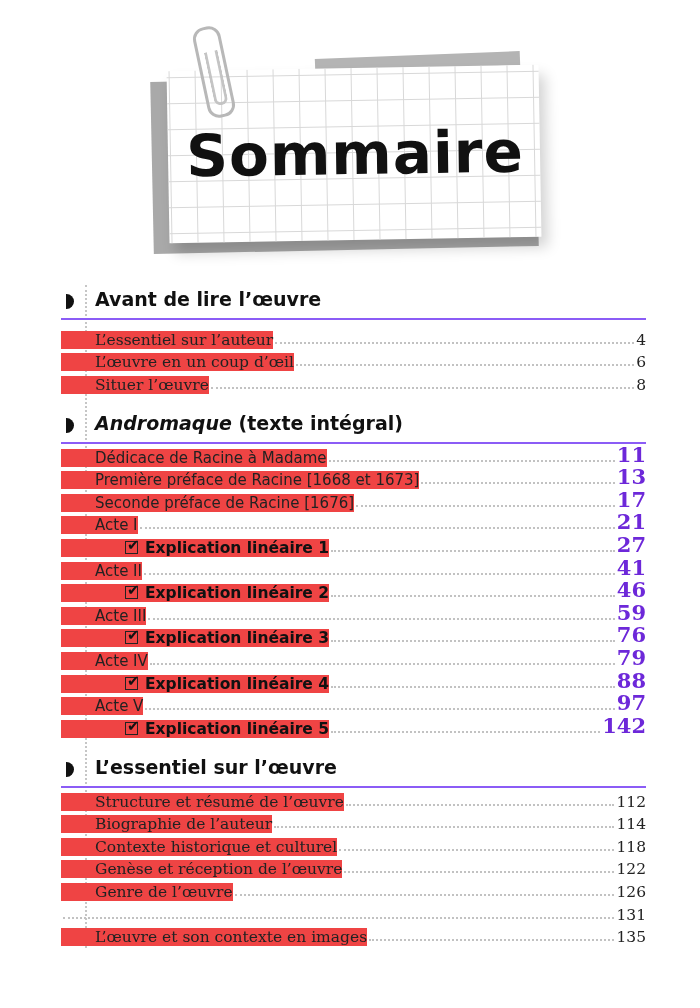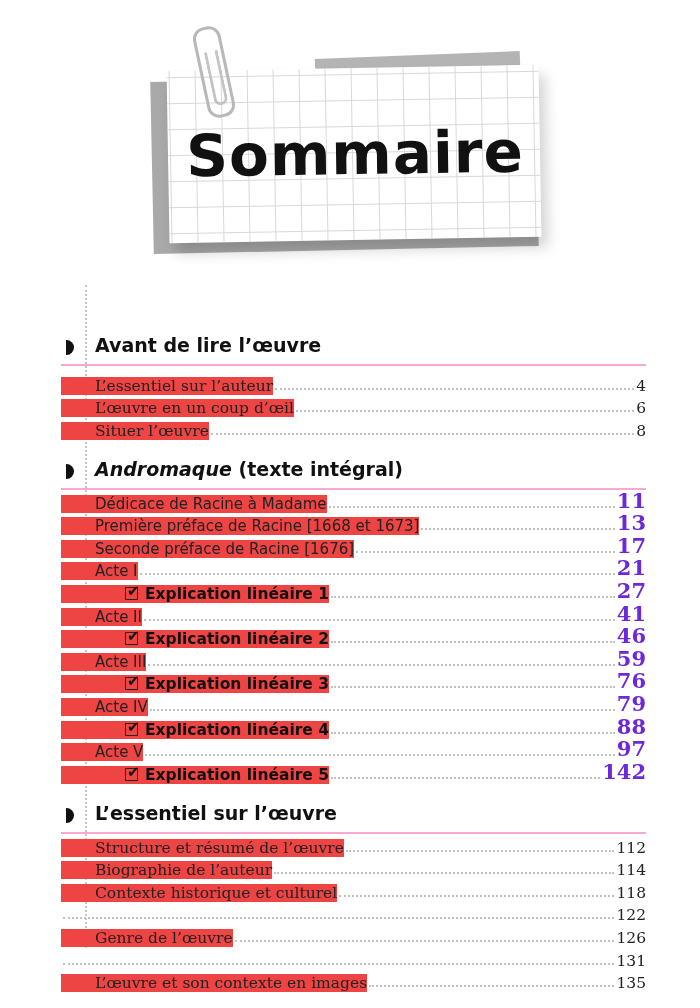--- a/index.html
+++ b/index.html
@@ -44,22 +44,21 @@
       font-size: 58px; letter-spacing: 1px; color: #111; transform: rotate(-0.8deg);
     }
     
     .vline {
       position: absolute; left: 85px; top: 285px; height: 663px; width: 0;
       border-left: 2px dotted #c6c6c6;
     }
     .section { position: absolute; left: 61px; width: 585px; }
     .sec-head {
       position: relative; height: 32px;
-      border-bottom: 2px solid #f9a8d4;
-      margin-top: 46px;
+      border-bottom: 2px solid #8b5cf6;
     }
     .bullet {
       position: absolute; left: 5px; top: 8px; width: 8px; height: 15px;
       background: #111; border-radius: 0 8px 8px 0;
     }
     .sec-title {
       position: absolute; left: 34px; top: 2px; white-space: nowrap;
       font-family: "DejaVu Sans", sans-serif; font-weight: bold; font-size: 19px; color: #111;
     }
     .sec-title .it { font-style: italic; }
@@ -214,20 +213,21 @@
         <span class="lbl">Biographie de l’auteur</span>
         <span class="dots"></span>
         <span class="pg">114</span>
       </div>
     <div class="entry">
         <span class="lbl">Contexte historique et culturel</span>
         <span class="dots"></span>
         <span class="pg">118</span>
       </div>
     <div class="entry">
+        <span class="lbl">Genèse et réception de l’œuvre</span>
         <span class="dots"></span>
         <span class="pg">122</span>
       </div>
     <div class="entry">
         <span class="lbl">Genre de l’œuvre</span>
         <span class="dots"></span>
         <span class="pg">126</span>
       </div>
     <div class="entry">
         <span class="dots"></span>

